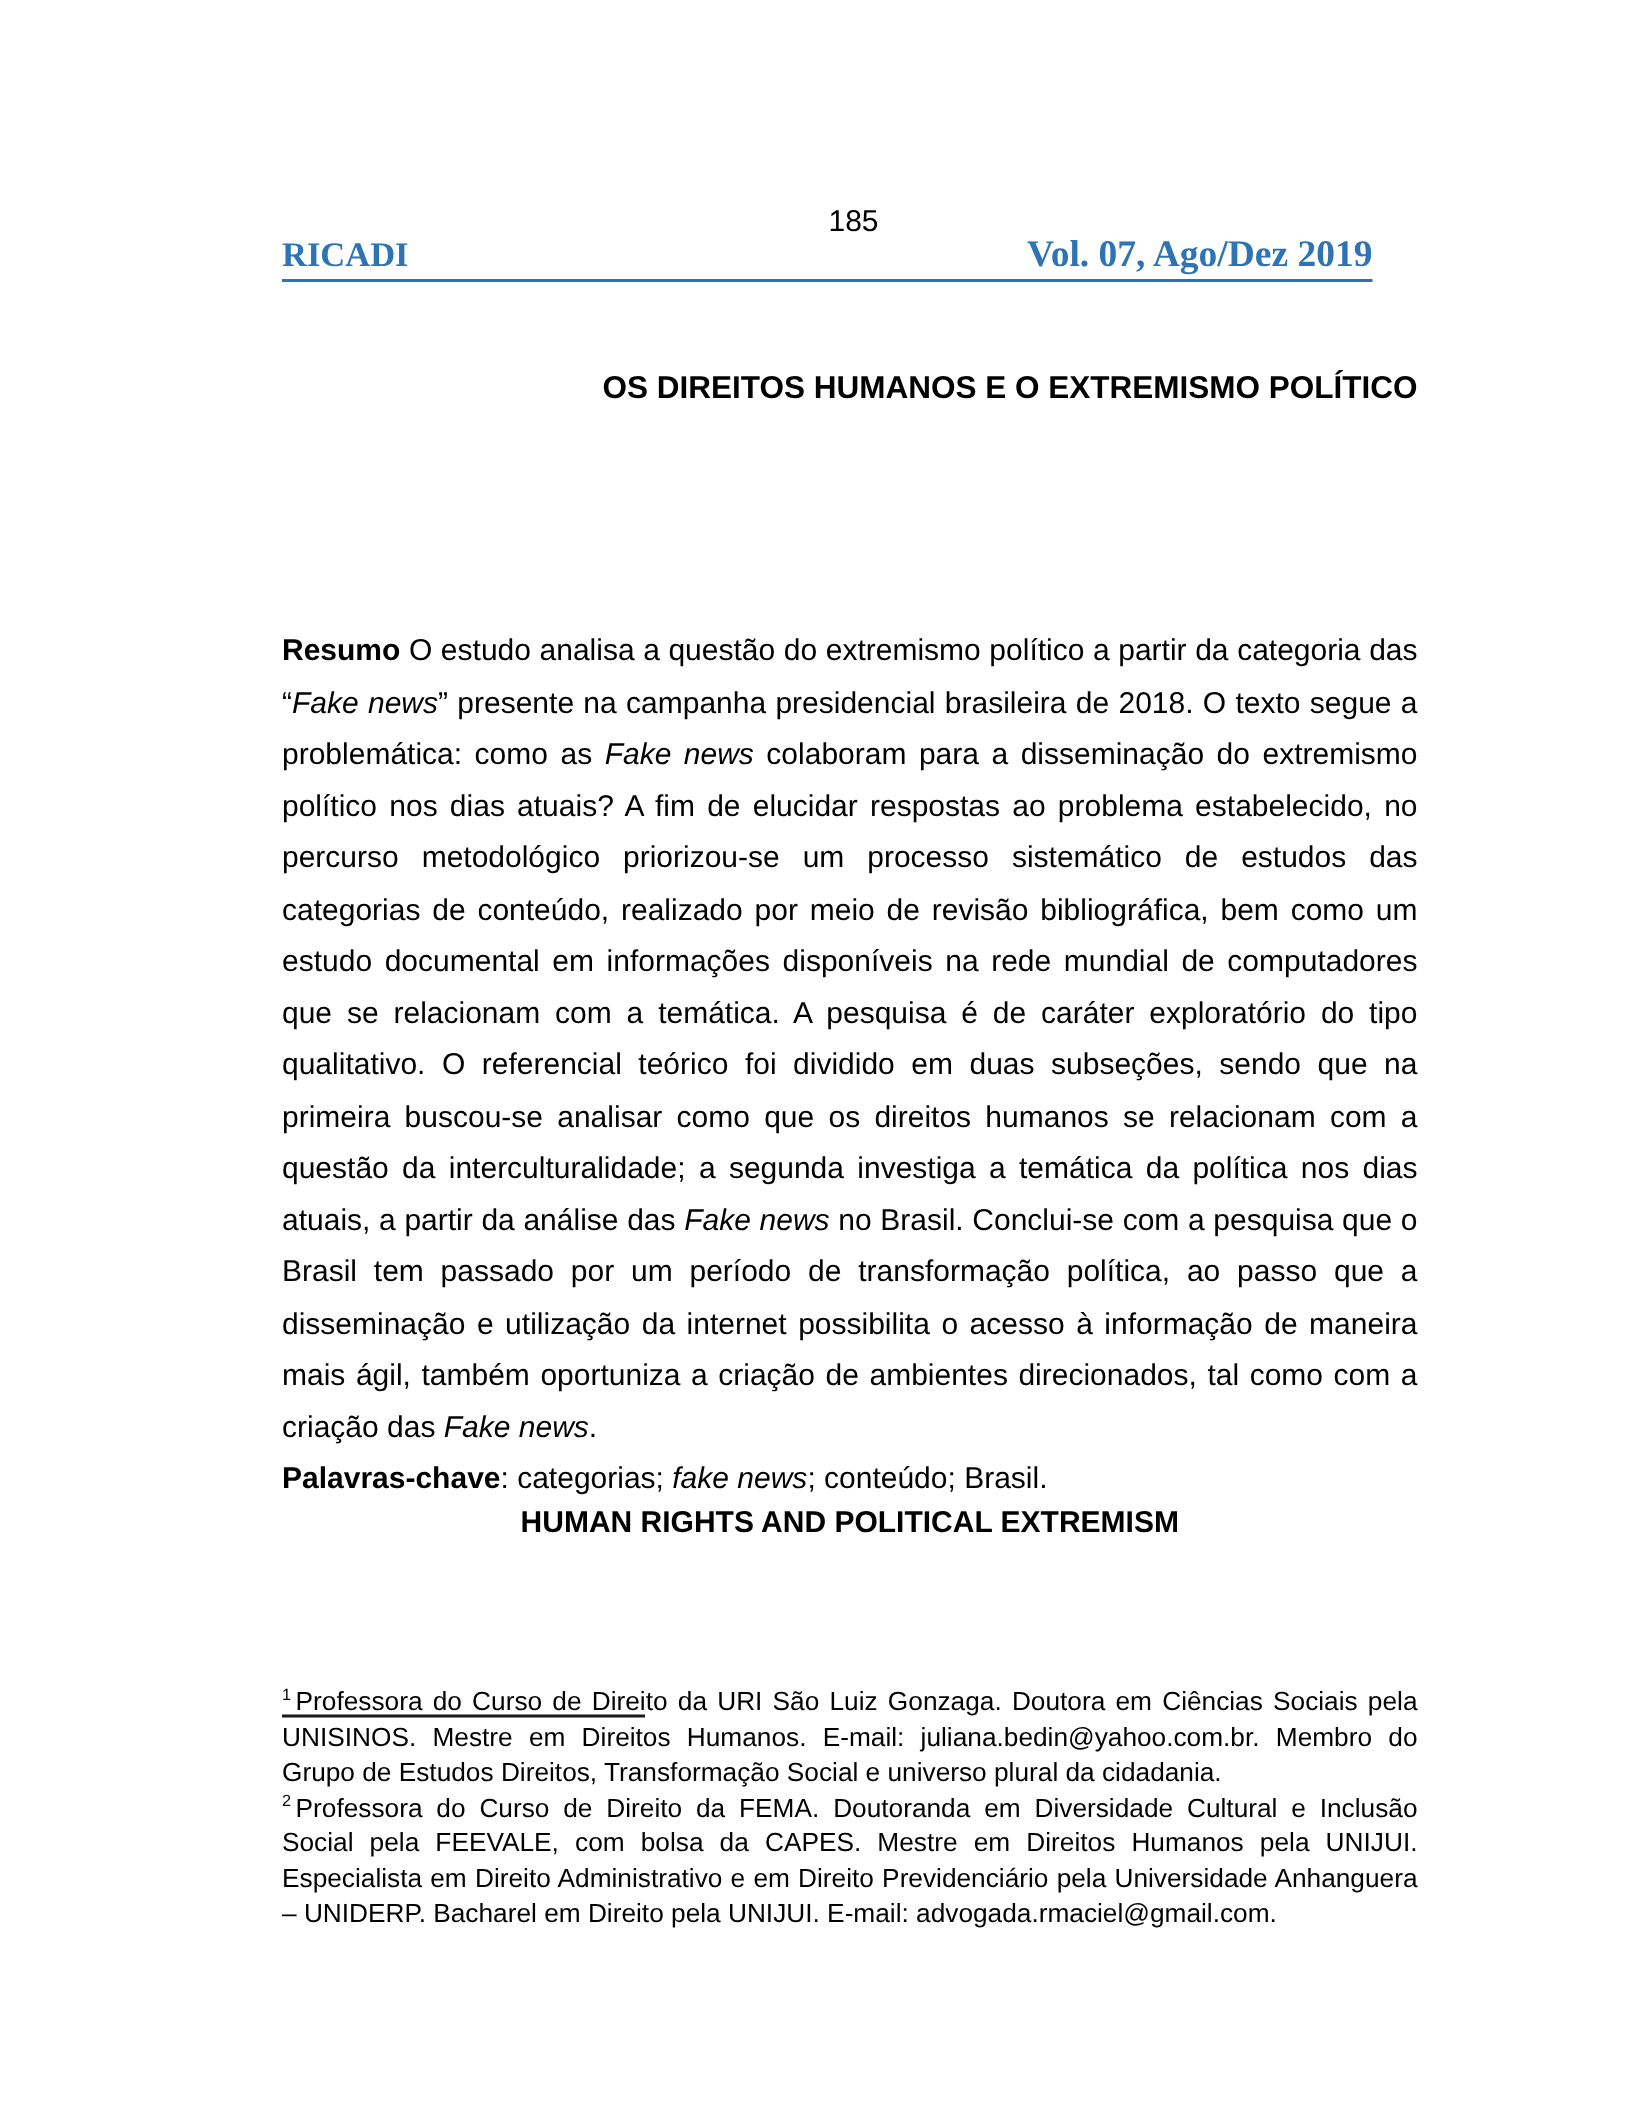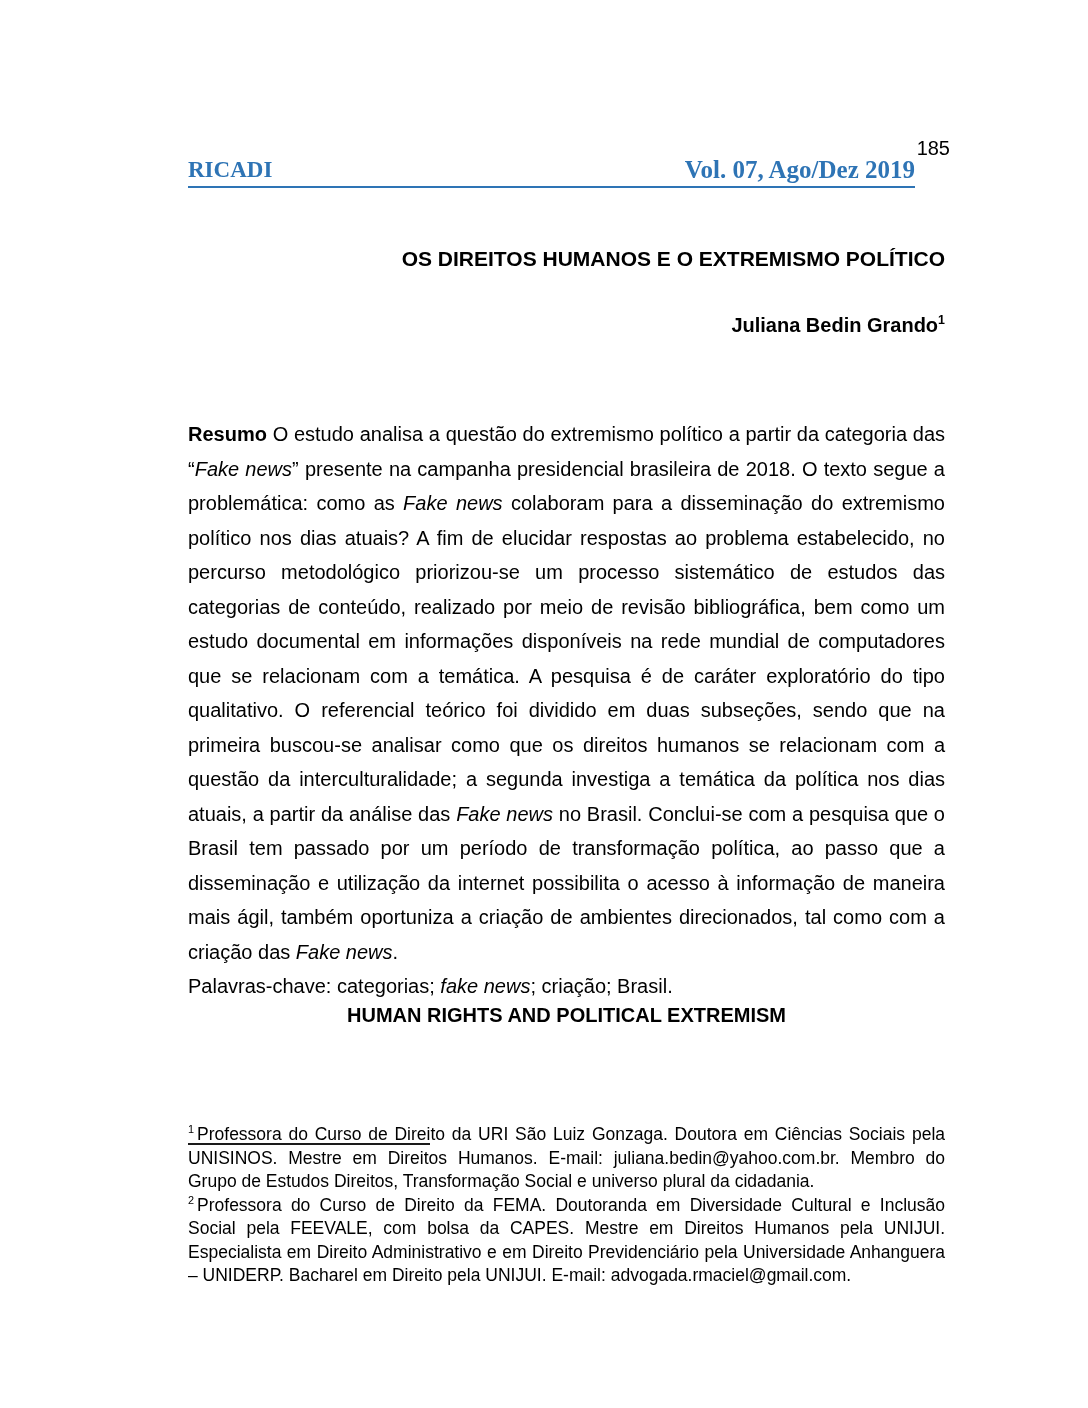--- a/index.html
+++ b/index.html
@@ -10,21 +10,21 @@
     position: relative;
     font-family: "Liberation Sans", sans-serif;
     color: #000000;
     overflow: hidden;
   }
   .page-number {
     position: absolute;
     top: 136px;
     left: 188px;
     width: 762px;
-    text-align: right;
+    text-align: center;
     font-size: 20px;
     line-height: 24px;
   }
   .journal-header {
     position: absolute;
     top: 157px;
     left: 188px;
     width: 727px;
     display: flex;
     justify-content: space-between;
@@ -104,28 +104,25 @@
 <div class="page-number">185</div>
 
 <div class="journal-header">
   <span class="journal-name">RICADI</span>
   <span class="volume-info">Vol. 07, Ago/Dez 2019</span>
 </div>
 
 <div class="article-title">OS DIREITOS HUMANOS E O EXTREMISMO POLÍTICO</div>
 
 <div class="authors">
-  <div>
-    <span>Juliana Bedin Grando</span><sup>1</sup>
-  </div>
 </div>
 
 <div class="abstract-block">
   <p><span style="font-weight: 700;">Resumo</span><span> O estudo analisa a questão do extremismo político a partir da categoria das “</span><span style="font-style: italic;">Fake news</span><span>” presente na campanha presidencial brasileira de 2018. O texto segue a problemática: como as </span><span style="font-style: italic;">Fake news</span><span> colaboram para a disseminação do extremismo político nos dias atuais? A fim de elucidar respostas ao problema estabelecido, no percurso metodológico priorizou-se um processo sistemático de estudos das categorias de conteúdo, realizado por meio de revisão bibliográfica, bem como um estudo documental em informações disponíveis na rede mundial de computadores que se relacionam com a temática. A pesquisa é de caráter exploratório do tipo qualitativo. O referencial teórico foi dividido em duas subseções, sendo que na primeira buscou-se analisar como que os direitos humanos se relacionam com a questão da interculturalidade; a segunda investiga a temática da política nos dias atuais, a partir da análise das </span><span style="font-style: italic;">Fake news</span><span> no Brasil. Conclui-se com a pesquisa que o Brasil tem passado por um período de transformação política, ao passo que a disseminação e utilização da internet possibilita o acesso à informação de maneira mais ágil, também oportuniza a criação de ambientes direcionados, tal como com a criação das </span><span style="font-style: italic;">Fake news</span><span>.</span></p>
-  <p><span style="font-weight: 400;">Palavras-chave</span><span>: categorias; </span><span style="font-style: italic;">fake news</span><span>; criação; Brasil.</span></p>
+  <p><span style="font-weight: 700;">Palavras-chave</span><span>: categorias; </span><span style="font-style: italic;">fake news</span><span>; conteúdo; Brasil.</span></p>
 </div>
 
 <div class="english-title">HUMAN RIGHTS AND POLITICAL EXTREMISM</div>
 
 <div class="footnote-rule"></div>
 
 <div class="footnotes">
   <p><sup>1</sup><span>Professora do Curso de Direito da URI São Luiz Gonzaga. Doutora em Ciências Sociais pela UNISINOS. Mestre em Direitos Humanos. E-mail: juliana.bedin@yahoo.com.br. Membro do Grupo de Estudos Direitos, Transformação Social e universo plural da cidadania.</span></p>
   <p><sup>2</sup><span>Professora do Curso de Direito da FEMA. Doutoranda em Diversidade Cultural e Inclusão Social pela FEEVALE, com bolsa da CAPES. Mestre em Direitos Humanos pela UNIJUI. Especialista em Direito Administrativo e em Direito Previdenciário pela Universidade Anhanguera – UNIDERP. Bacharel em Direito pela UNIJUI. E-mail: advogada.rmaciel@gmail.com.</span></p>
 </div>

